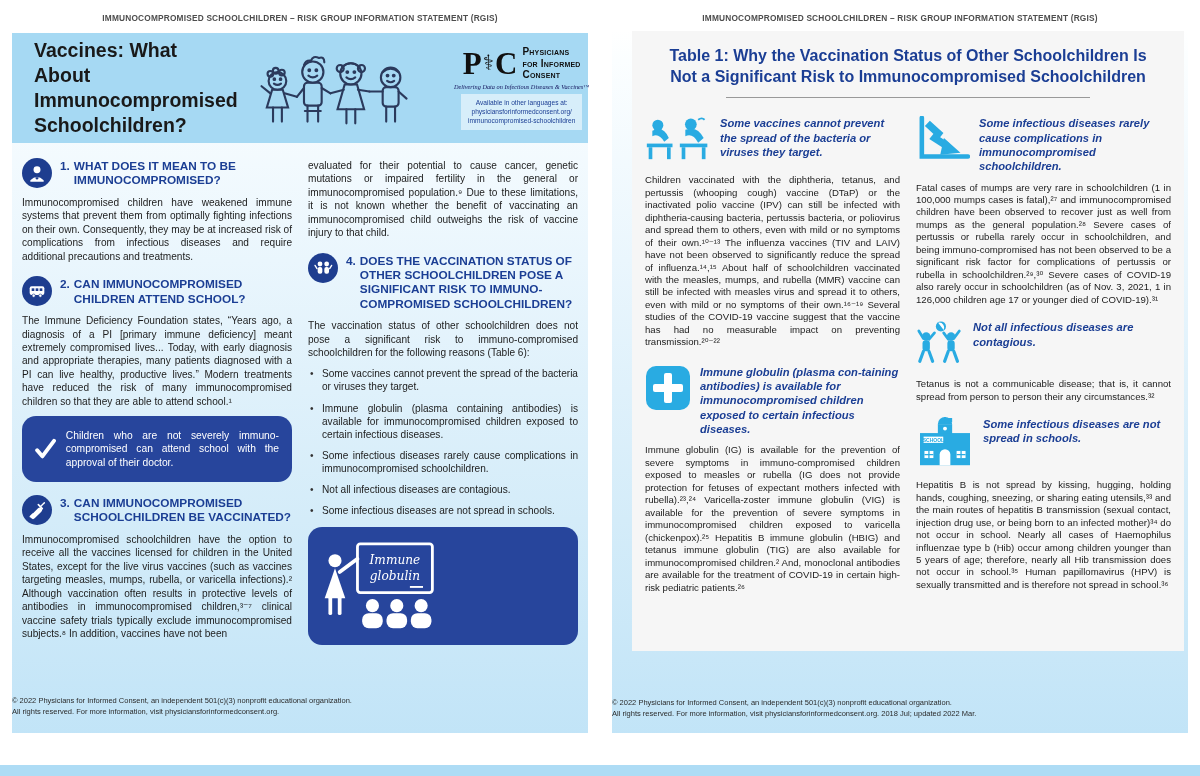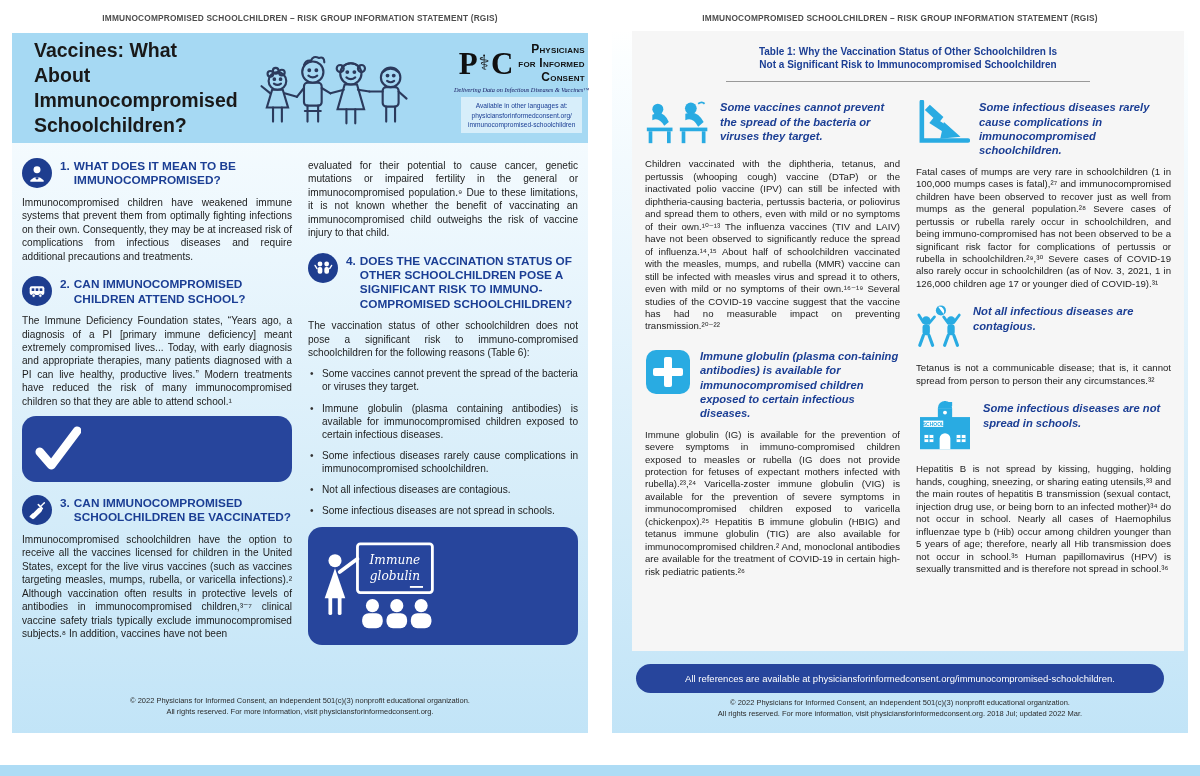--- a/index.html
+++ b/index.html
@@ -29,22 +29,22 @@
   }
   .banner-title{
     flex:0 0 198px;font-size:19.5px;font-weight:bold;color:#191919;line-height:1.28;
   }
   .kids-art{flex:1;display:flex;justify-content:center;align-items:center;}
   .logo-block{flex:0 0 152px;display:flex;flex-direction:column;align-items:center;}
   .logo-mark{display:flex;align-items:center;justify-content:center;gap:1px;}
   .logo-letter{font-family:"Liberation Serif","DejaVu Serif",serif;font-weight:bold;font-size:31px;color:#101010;line-height:1;}
   .logo-cad{font-family:"DejaVu Sans",sans-serif;font-size:21px;color:#101010;line-height:1;}
   .logo-name{
-    font-size:12px;font-weight:bold;color:#101010;line-height:1.15;margin-left:4px;
-    font-variant:small-caps;letter-spacing:.2px;text-align:right;
+    font-size:10px;font-weight:bold;color:#101010;line-height:1.15;margin-left:4px;
+    font-variant:small-caps;letter-spacing:.2px;text-align:left;
   }
   .logo-tagline{
     font-family:"Liberation Serif","DejaVu Serif",serif;font-style:italic;
     font-size:6.3px;color:#12125a;margin-top:2px;text-align:center;
   }
   .lang-box{
     margin-top:4px;background:rgba(255,255,255,.55);padding:4px 7px;
     font-size:6.6px;color:#1b3e94;text-align:center;line-height:1.4;
   }
 
@@ -62,28 +62,28 @@
   .note-text{font-size:10.3px;line-height:1.3;text-align:justify;}
   .bullets{margin:2px 0 8px;padding-left:14px;list-style:none;}
   .bullets li{position:relative;font-size:10.1px;line-height:1.3;margin-bottom:8px;text-align:justify;color:#1c1c1c;}
   .bullets li::before{content:"\2022";position:absolute;left:-12px;color:#333;}
   .summary-box{
     background:#27459c;border-radius:14px;color:#fff;display:flex;gap:12px;
     padding:13px 12px;align-items:center;margin-top:10px;
   }
   .summary-text{font-size:10.3px;line-height:1.35;text-align:justify;}
   .page-foot{
-    position:absolute;bottom:15px;left:0;right:0;text-align:center;
+    position:absolute;bottom:15px;left:0;right:0;
     font-size:7.5px;color:#2b2b2b;line-height:1.55;
   }
 
   
   .card{background:#f6f6f6;margin:8px 4px 0 20px;height:620px;box-sizing:border-box;overflow:hidden;}
   .card-title{
-    color:#1b3e94;font-weight:bold;font-size:10px;text-align:center;
+    color:#1b3e94;font-weight:bold;font-size:16px;text-align:center;
     padding-top:14px;line-height:1.32;
   }
   .card-rule{border:none;border-top:1px solid #999;width:66%;margin:10px auto 10px;}
   .card-cols{display:flex;gap:16px;padding:0 13px;}
   .ccol{flex:1;min-width:0;}
   .item-head{display:flex;gap:9px;margin:8px 0 8px;align-items:flex-start;}
   .item-icon{flex:0 0 auto;}
   .item-heading{color:#1b3e94;font-weight:bold;font-style:italic;font-size:11.2px;line-height:1.28;}
   .item-body{font-size:9.6px;line-height:1.3;text-align:justify;color:#1c1c1c;margin:0 0 6px;}
   .refs-pill{
@@ -206,20 +206,21 @@
             <span>2.</span>
             <span>CAN IMMUNOCOMPROMISED CHILDREN ATTEND SCHOOL?</span>
           </div>
         </div>
         <p class="body-p">The Immune Deficiency Foundation states, “Years ago, a diagnosis of a PI [primary immune deficiency] meant extremely compromised lives... Today, with early diagnosis and appropriate therapies, many patients diagnosed with a PI can live healthy, productive lives.” Modern treatments have reduced the risk of many immunocompromised children so that they are able to attend school.¹</p>
 
         <div class="note-box">
           <svg width="46" height="46" viewBox="0 0 48 48">
             <polyline points="5,27 17,41 44,5" fill="none" stroke="#ffffff" stroke-width="9" stroke-linecap="round" stroke-linejoin="round"></polyline>
           </svg>
+          <div class="note-text">Children who are not severely immuno-compromised can attend school with the approval of their doctor.</div>
         </div>
 
         <div class="sec-head">
           <div class="sec-icon">
             <svg width="20" height="20" viewBox="0 0 30 30">
               <g stroke="#fff" stroke-linecap="round">
                 <path d="M9,25 L19,15" stroke-width="7"></path>
                 <path d="M20,10 L26,4" stroke-width="2"></path>
                 <path d="M17,7 L23,13" stroke-width="2.4"></path>
                 <path d="M5,25 L9,21" stroke-width="2.4"></path>
@@ -388,20 +389,19 @@
                 <path d="M50,38 v8 M45,42 h10" stroke="#29abe2" stroke-width="1.4"></path>
               </svg>
             </div>
             <div class="item-heading">Some infectious diseases are not spread in schools.</div>
           </div>
           <p class="item-body">Hepatitis B is not spread by kissing, hugging, holding hands, coughing, sneezing, or sharing eating utensils,³³ and the main routes of hepatitis B transmission (sexual contact, injection drug use, or being born to an infected mother)³⁴ do not occur in school. Nearly all cases of Haemophilus influenzae type b (Hib) occur among children younger than 5 years of age; therefore, nearly all Hib transmission does not occur in school.³⁵ Human papillomavirus (HPV) is sexually transmitted and is therefore not spread in school.³⁶</p>
         </div>
       </div>
     </div>
 
-    <div class="refs-pill">All references are available at physiciansforinformedconsent.org/immunocompromised-schoolchildren.</div>
 
     <div class="page-foot" style="bottom:13px;">
       <div>© 2022 Physicians for Informed Consent, an independent 501(c)(3) nonprofit educational organization.</div>
       <div>All rights reserved. For more information, visit physiciansforinformedconsent.org. 2018 Jul; updated 2022 Mar.</div>
     </div>
   </div>
 </div>
 
 </body></html>

